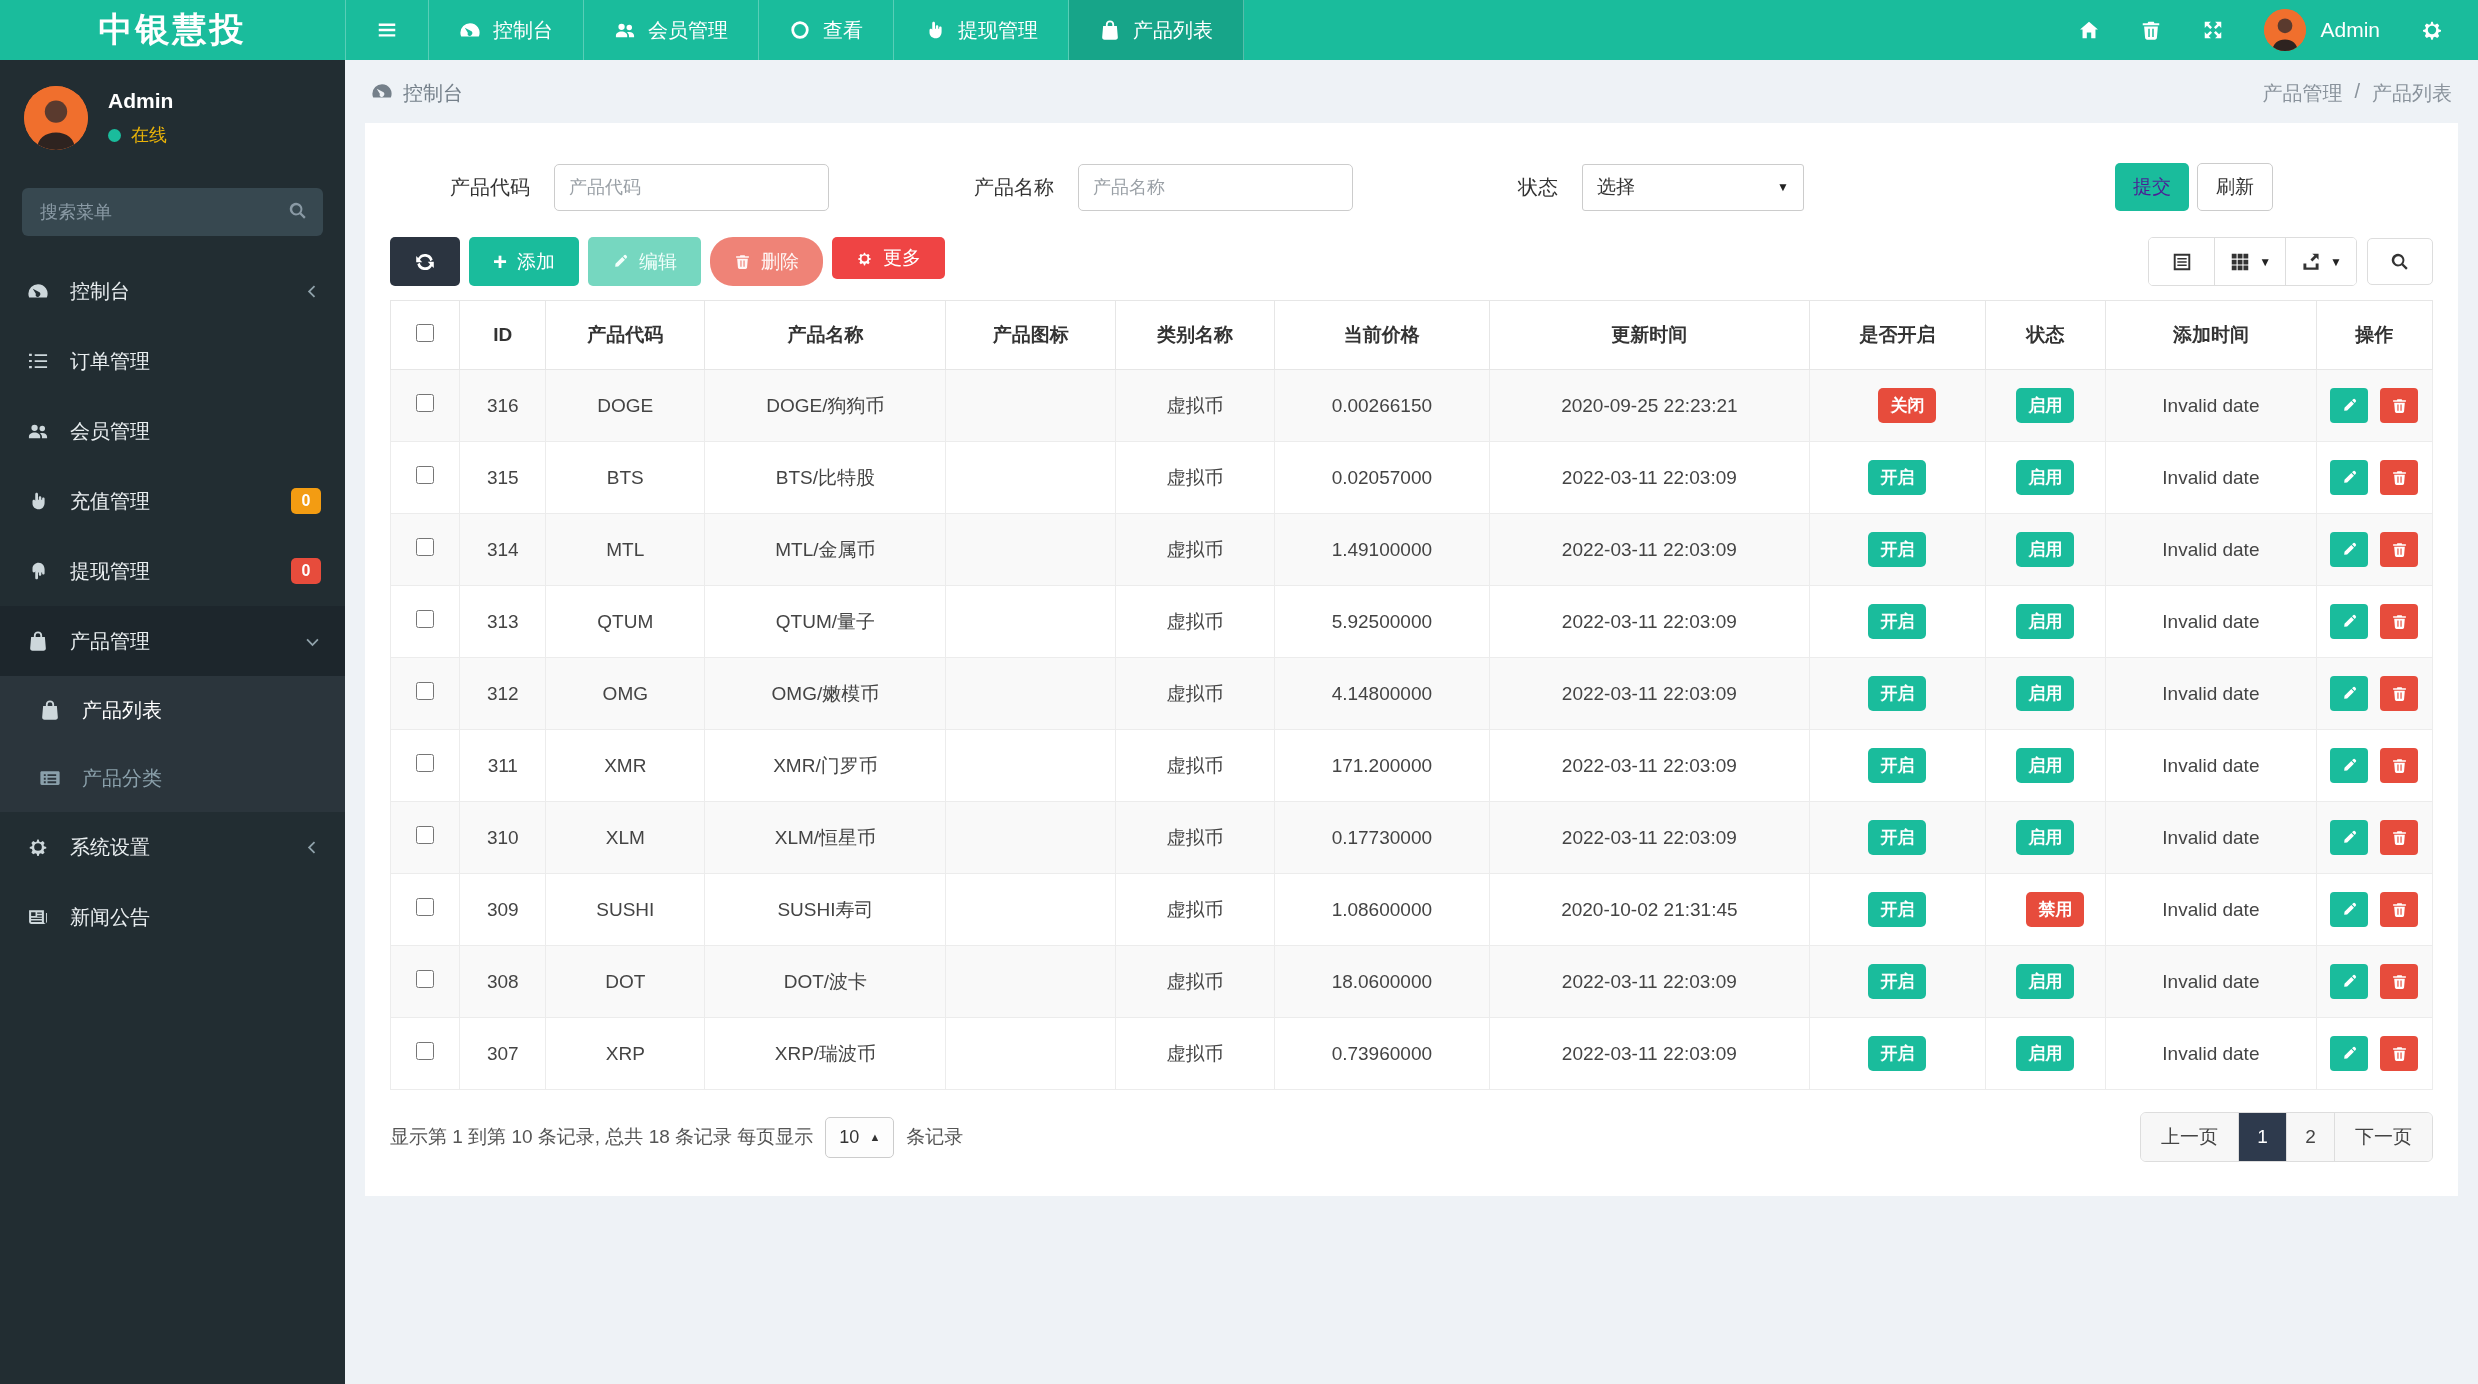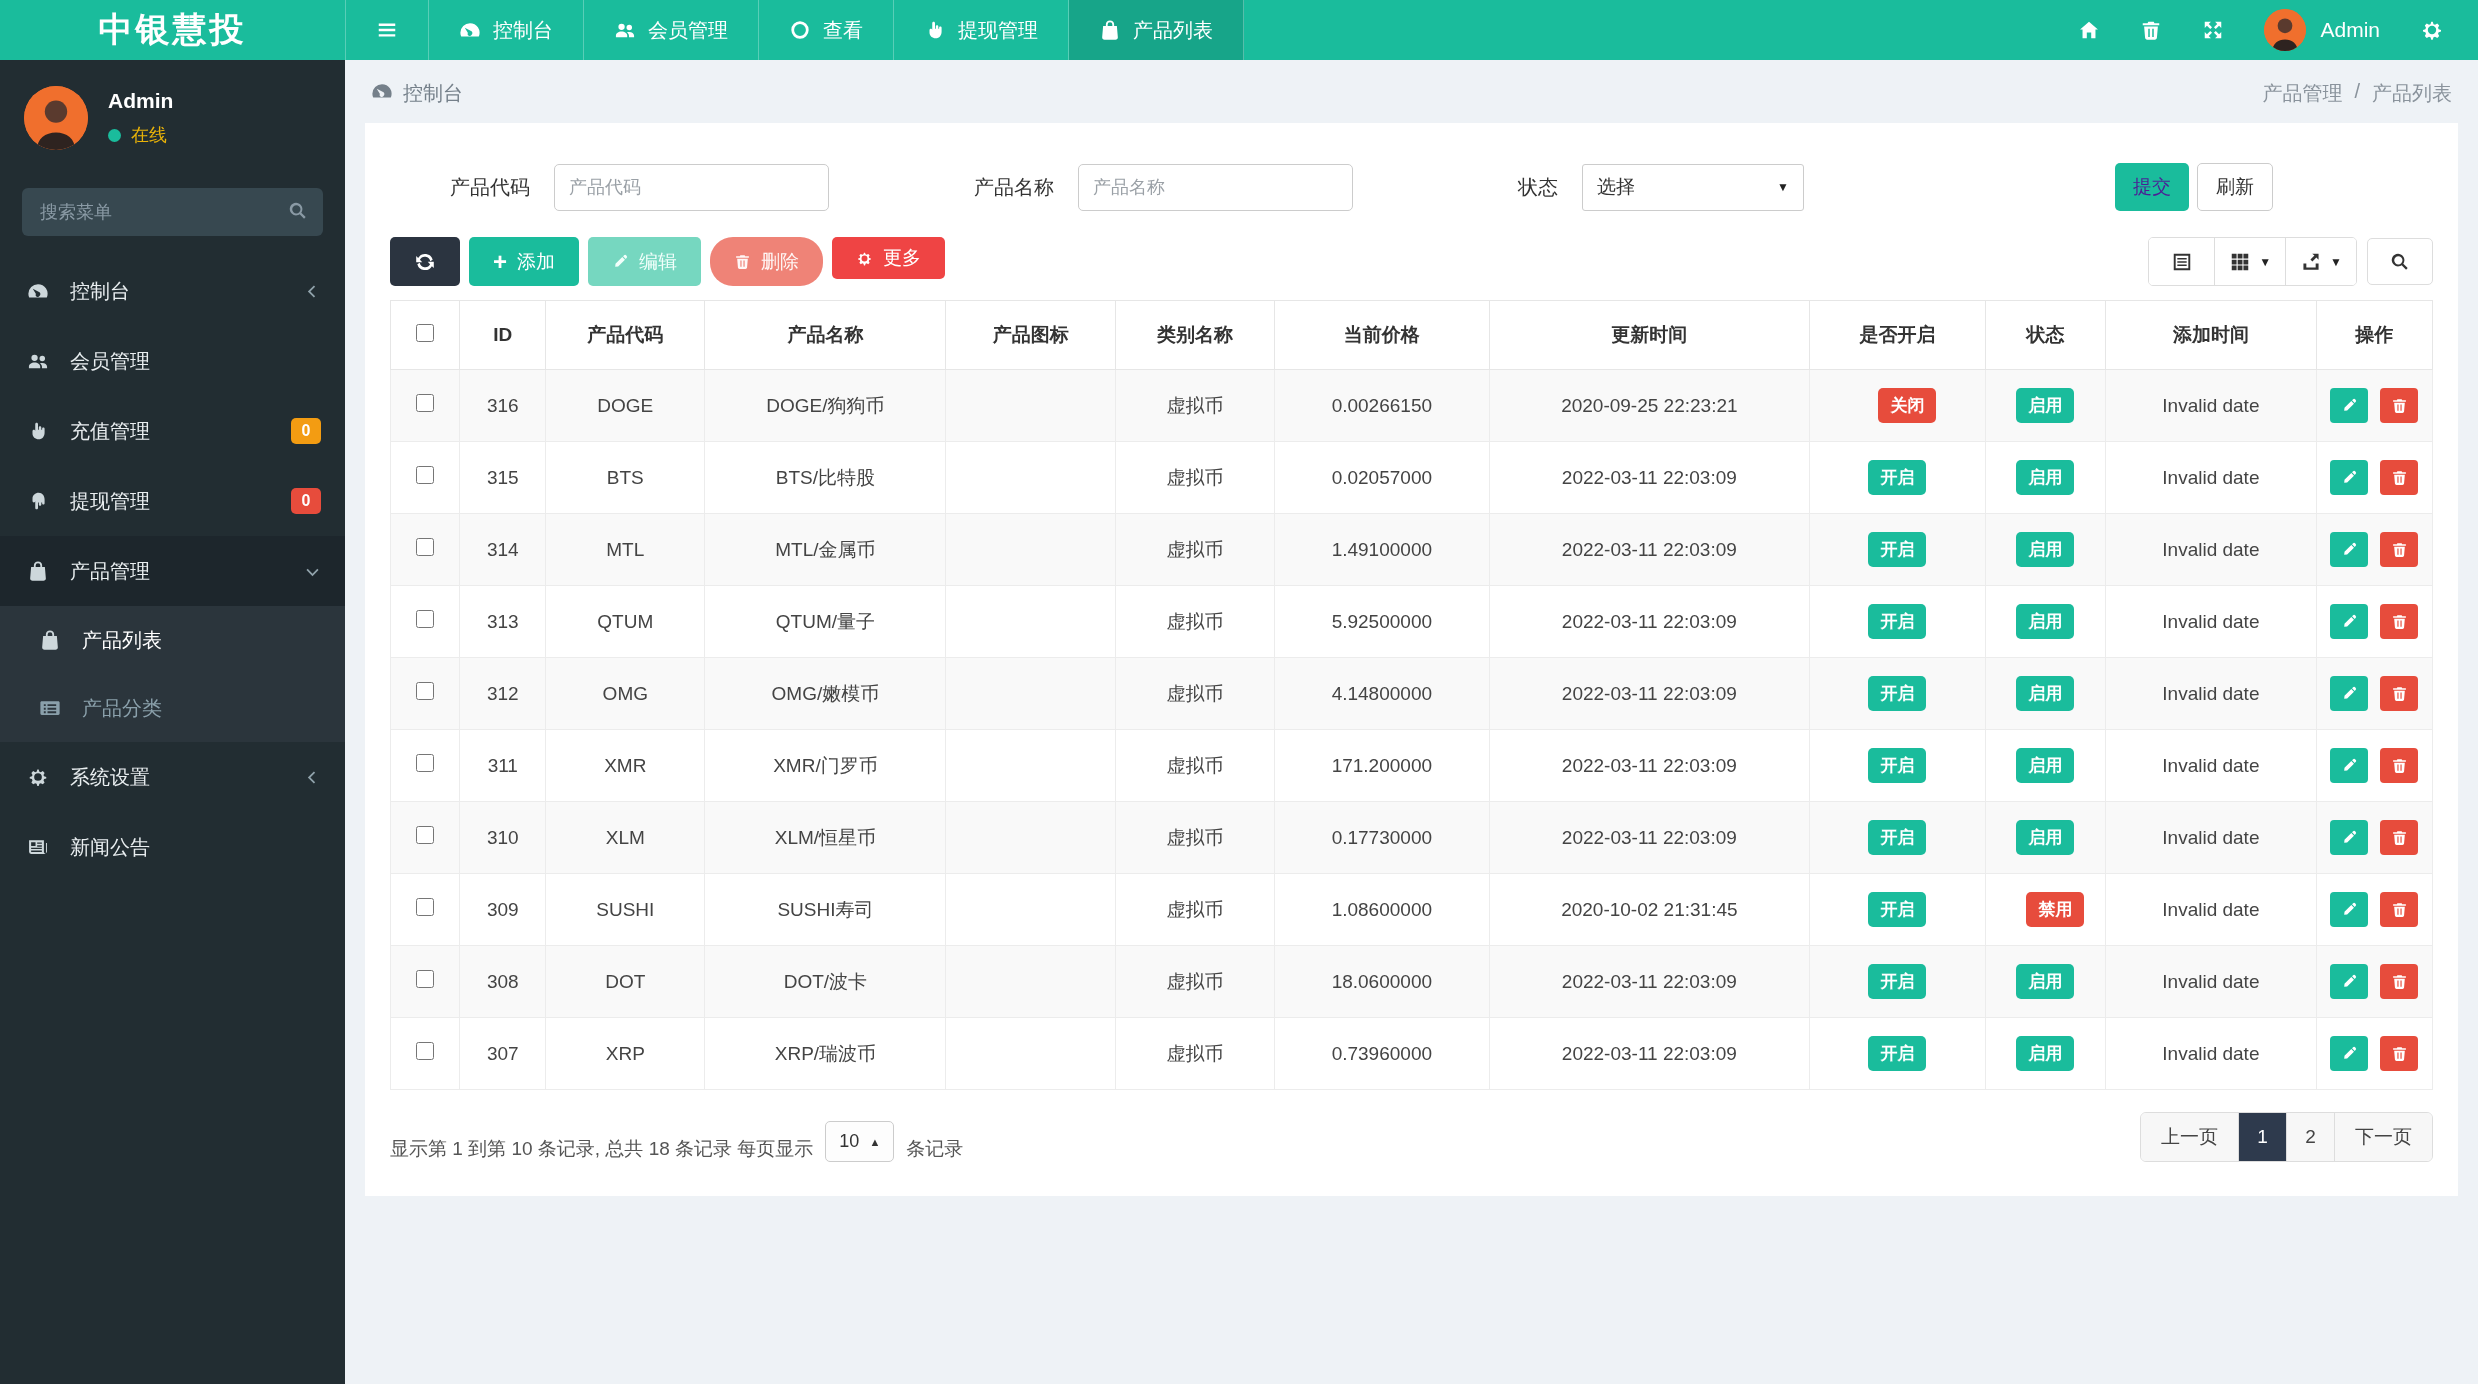--- a/index.html
+++ b/index.html
@@ -103,21 +103,21 @@
     font-size:17px; font-weight:bold; line-height:1; }
   .tag.success { background:#1abc9c; }
   .tag.danger  { background:#e74c3c;margin-left:20px; }
   .act { width:38px; height:35px; border:none; border-radius:4px; color:#fff; cursor:pointer;
     display:inline-flex; align-items:center; justify-content:center; }
   .act.edit { background:#1abc9c; margin-right:7px; }
   .act.del  { background:#e74c3c; }
   input[type="checkbox"] { width:18px; height:18px; cursor:pointer; }
 
   
-  .tbl-footer { display:flex; align-items:flex-end; padding:22px 25px 0; font-size:19px; color:#555; }
+  .tbl-footer { display:flex; align-items:center; padding:22px 25px 0; font-size:19px; color:#555; }
   .page-size { display:inline-flex; align-items:center; gap:10px; border:1px solid #ccc; background:#fdfdfd;
     border-radius:5px; padding:9px 13px; margin:0 12px; font-size:18px; color:#333; cursor:pointer; }
   .caret-up { font-size:11px; color:#333; }
   .pagination { margin-left:auto; display:flex; border-radius:6px; overflow:hidden; border:1px solid #ddd; }
   .pg { min-width:48px; height:48px; padding:0 20px; background:#f7f7f7; border:none; border-right:1px solid #ddd;
     font-size:19px; color:#444; cursor:pointer; display:inline-flex; align-items:center; justify-content:center; font-family:inherit; }
   .pg:last-child { border-right:none; }
   .pg.num { padding:0; }
   .pg.active { background:#2e3a4d; color:#fff; }
 </style>
@@ -240,20 +240,28 @@
           <svg class="i" viewBox="0 0 16 16">
             <path d="M8 3a7 7 0 0 0-7 7c0 1 .2 2 .6 2.8h12.8A7 7 0 0 0 8 3zm1.1 8.6a1.5 1.5 0 0 1-2.6-1.5L4.2 6.3l4.9 2.6c.7.4 1 1.6 0 2.7z"></path>
           </svg>
         </span>
       <span>控制台</span>
       <span class="chev">
           <svg class="i sm" viewBox="0 0 16 16">
             <path d="M10.5 3.5L6 8l4.5 4.5-1.2 1.2L3.6 8l5.7-5.7z"></path>
           </svg>
         </span>
+    </div>
+    <div class="m-item">
+      <span class="mi">
+          <svg class="i" viewBox="0 0 16 16">
+            <path d="M1.5 2.8h2v1.6h-2zM1.5 7.2h2v1.6h-2zM1.5 11.6h2v1.6h-2zM5.6 3h9v1.3h-9zM5.6 7.4h9v1.3h-9zM5.6 11.8h9v1.3h-9z"></path>
+          </svg>
+        </span>
+      <span>订单管理</span>
     </div>
     <div class="m-item">
       <span class="mi">
           <svg class="i" viewBox="0 0 16 16">
             <path d="M5.5 8a2.3 2.3 0 1 0 0-4.6A2.3 2.3 0 0 0 5.5 8zm5.6.2a2 2 0 1 0 0-4 2 2 0 0 0 0 4zM5.5 9c-2.3 0-4.1 1.3-4.1 3v1.2h8.2V12c0-1.7-1.8-3-4.1-3zm5.6.4c-.6 0-1.2.1-1.7.3.9.7 1.5 1.6 1.5 2.6v.9h3.7v-1c0-1.6-1.6-2.8-3.5-2.8z"></path>
           </svg>
         </span>
       <span>会员管理</span>
     </div>
     <div class="m-item">

